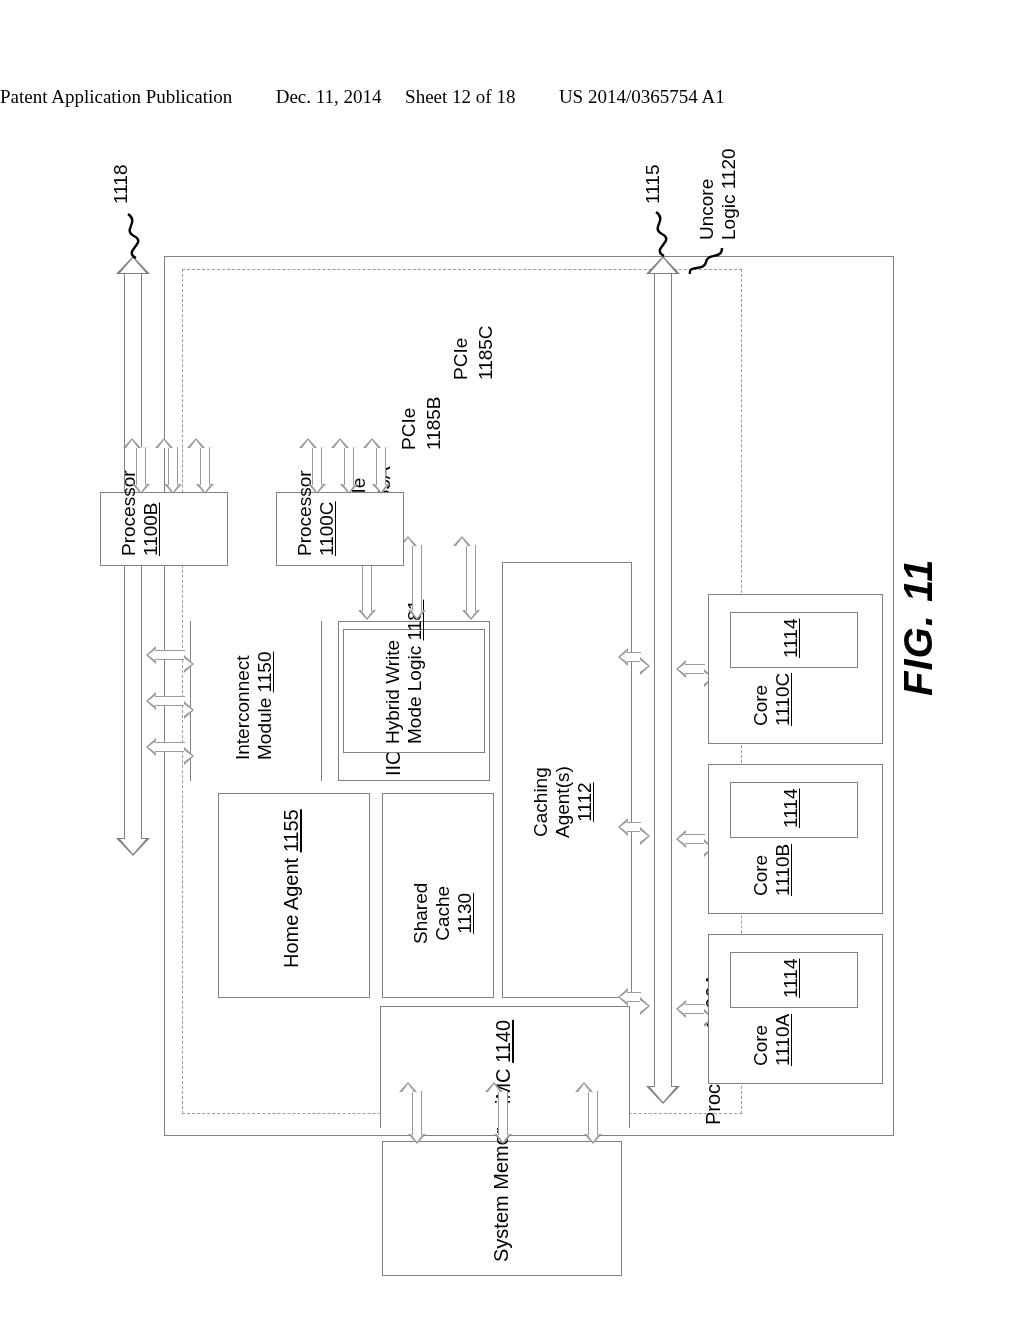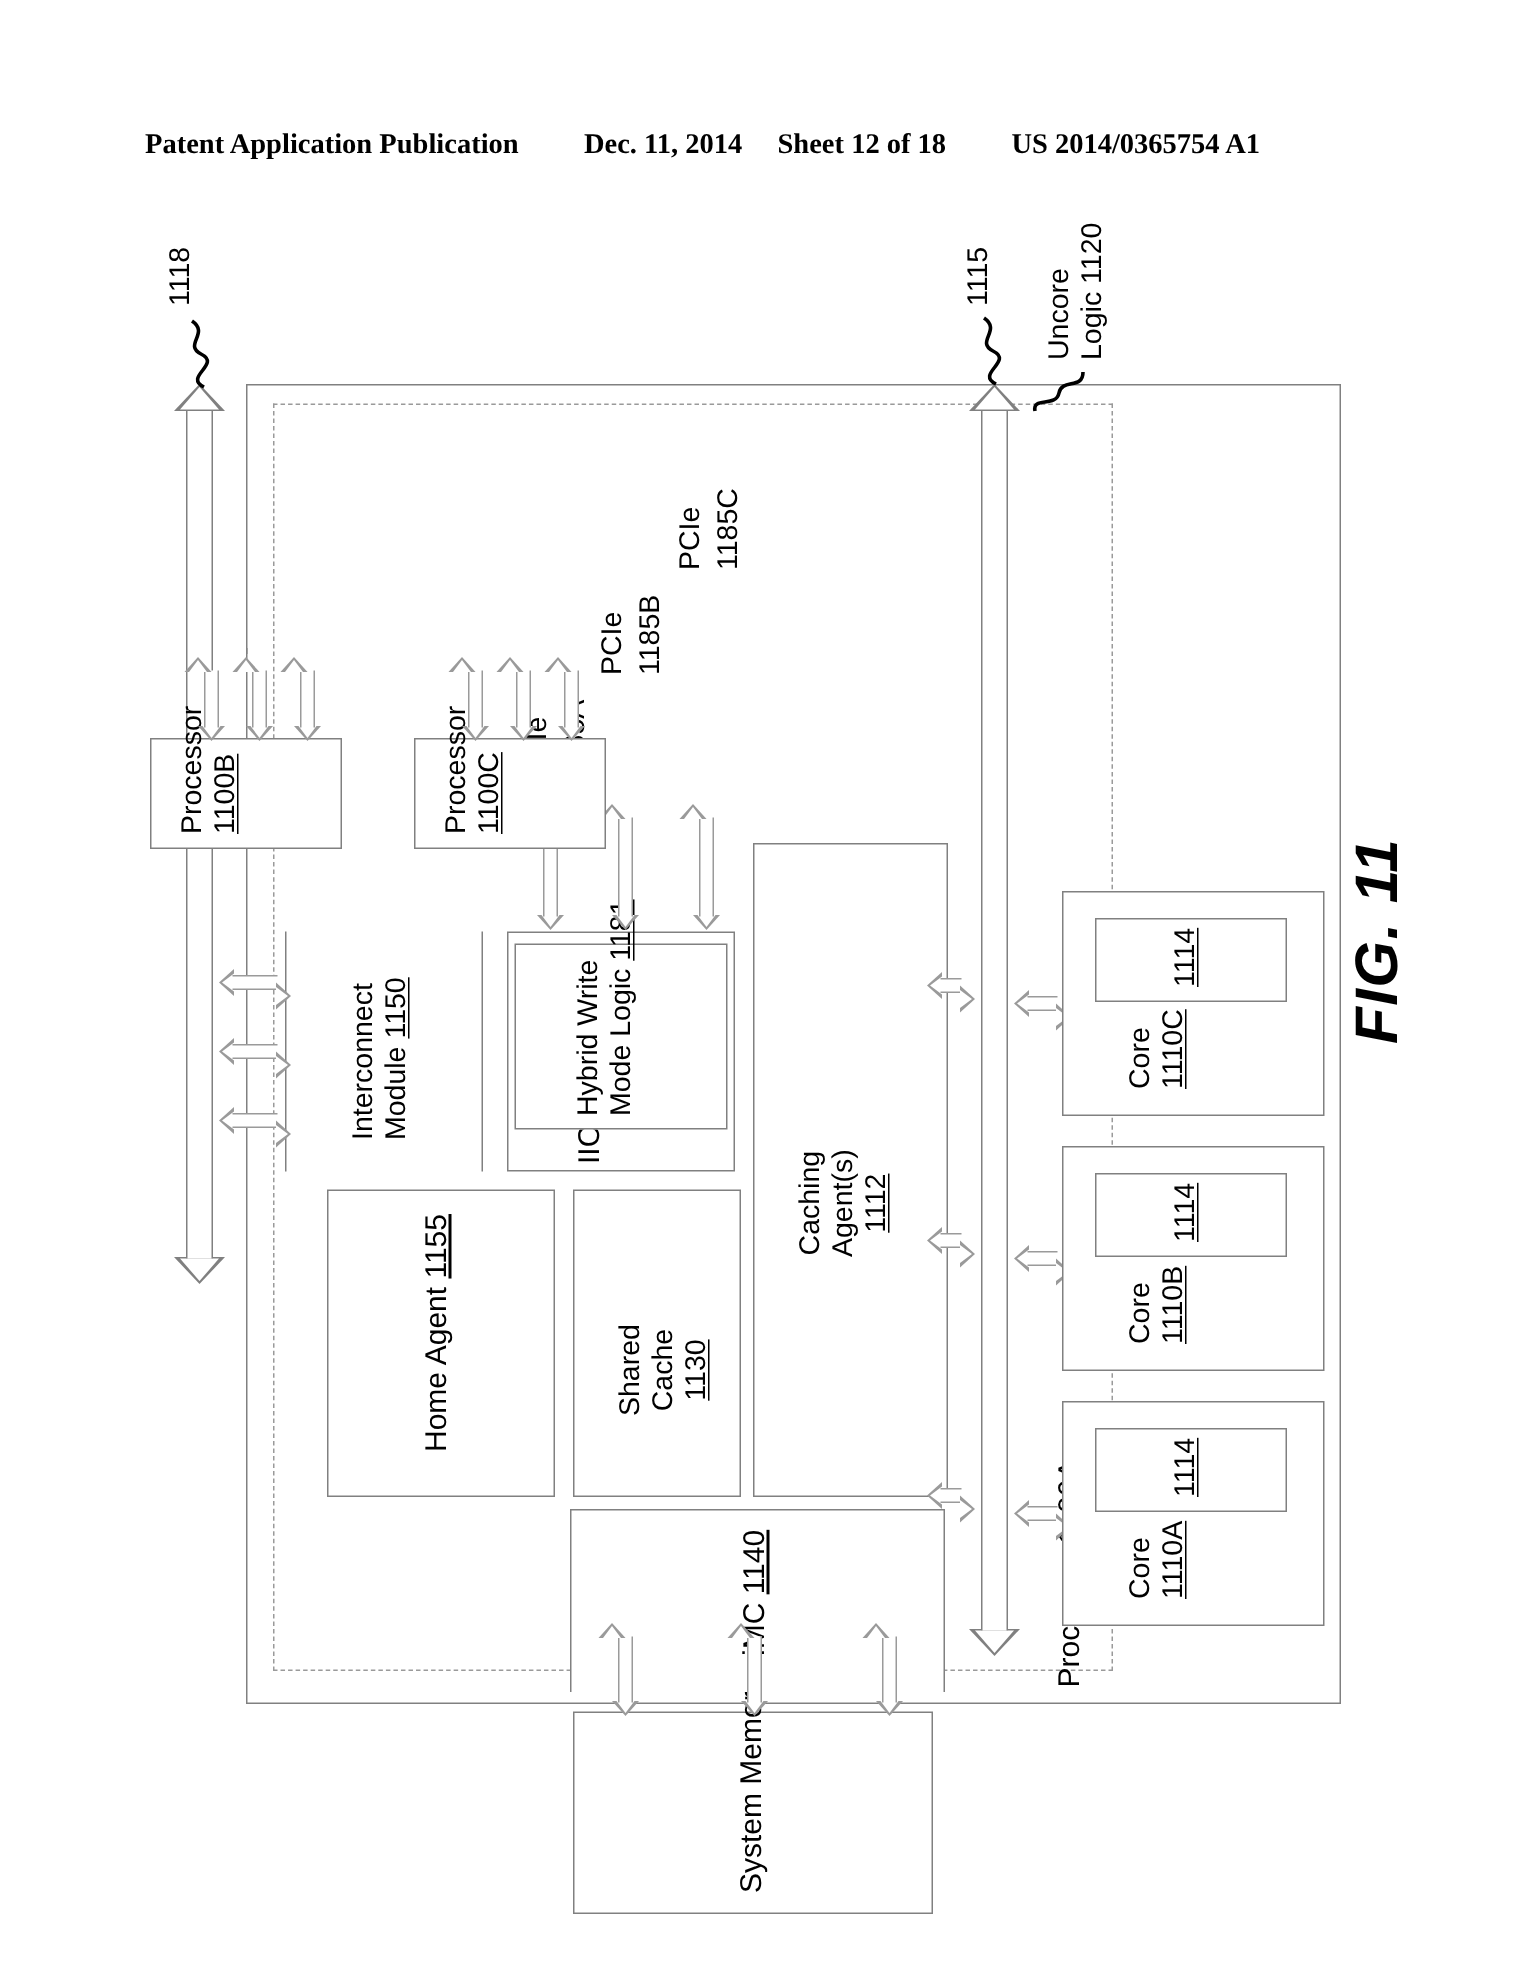--- a/index.html
+++ b/index.html
@@ -10,23 +10,23 @@
     font-family:"Liberation Sans", sans-serif;
     color:#000;
     position:relative;
     overflow:hidden;
   }
 
   
   .page-header {
     position:absolute;
     top:86px; left:0; width:840px;
-    text-align:right;
+    text-align:left;
     font-family:"Liberation Serif", serif;
-    font-weight:bold;
+    font-weight:normal;
     font-size:19px;
     letter-spacing:0px;
     white-space:nowrap;
   }
   .page-header span { display:inline-block; }
   .hdr-gap-a { width:34px; }
   .hdr-gap-b { width:14px; }
   .hdr-gap-c { width:34px; }
 
   

